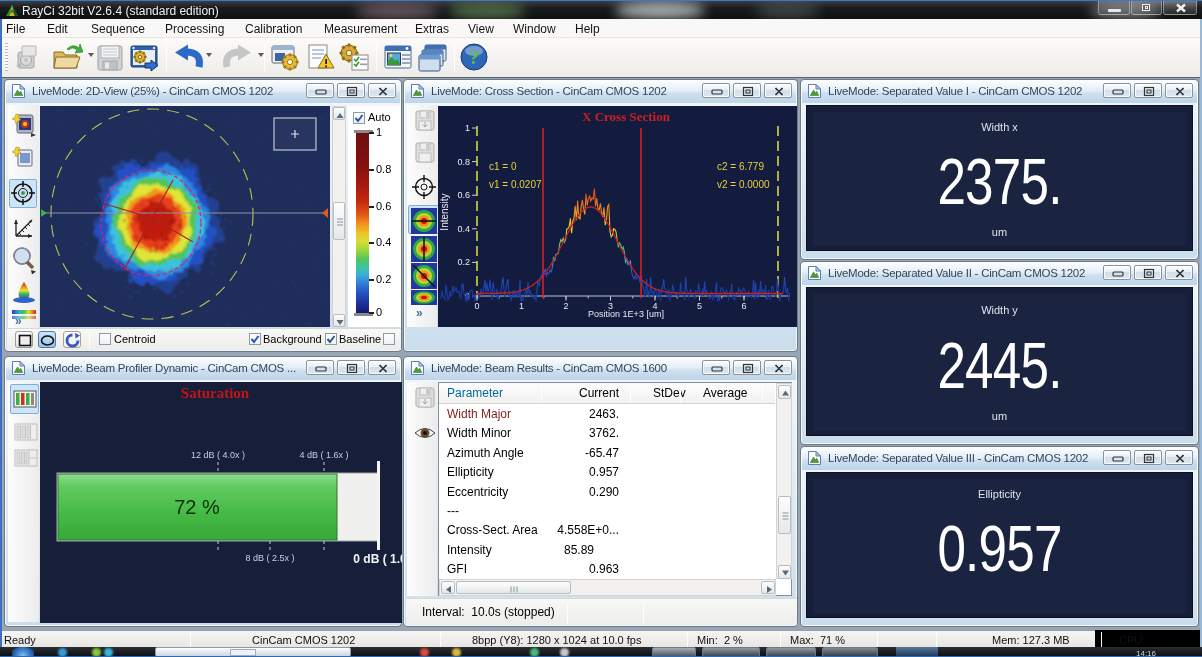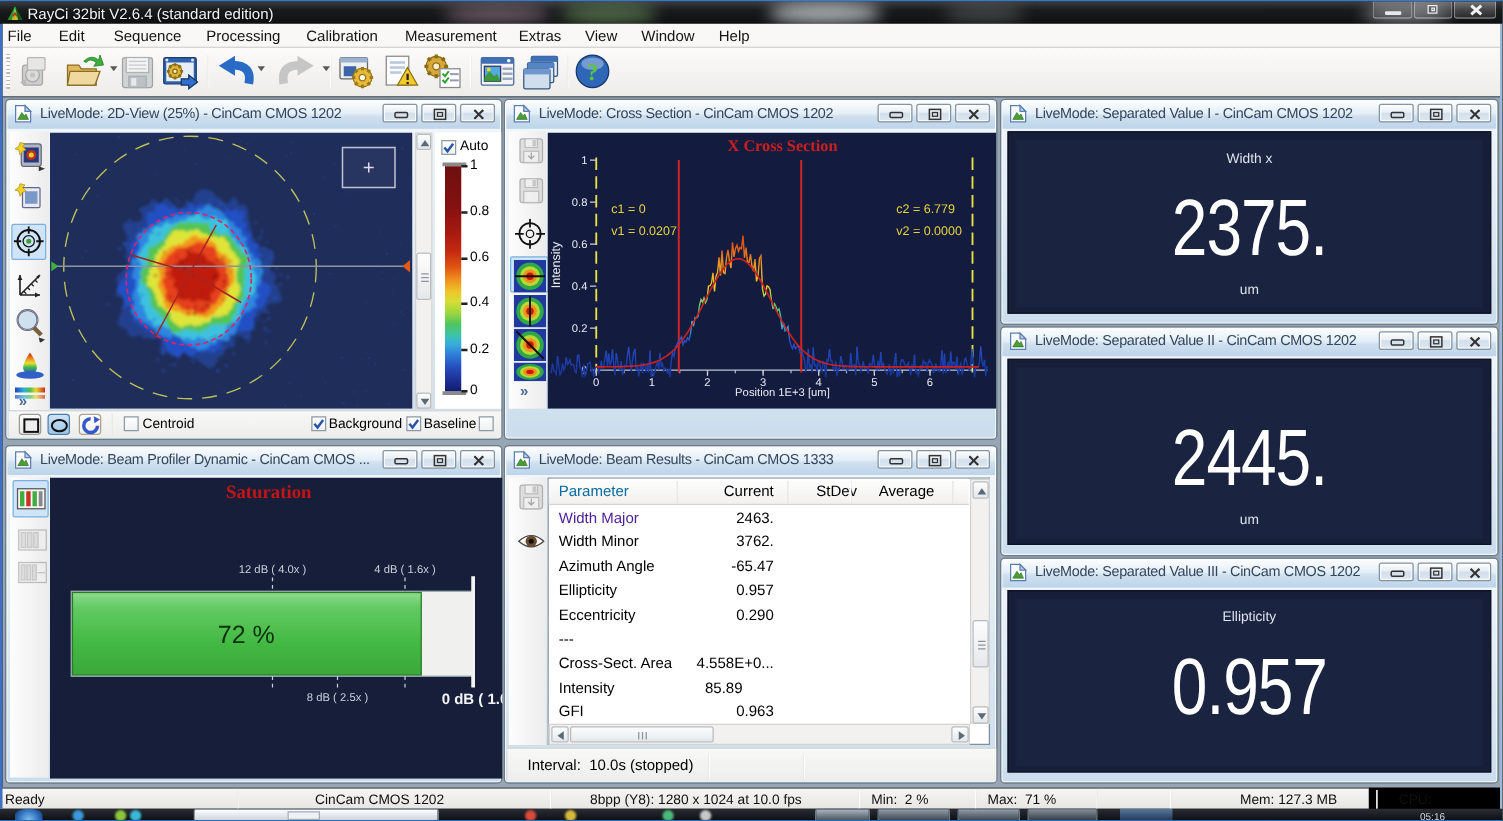--- a/index.html
+++ b/index.html
@@ -845,20 +845,21 @@
         </div>
 <div class="cap">
           <svg width="28" height="15">
             <path d="M10.5 4 l7 7 m0 -7 l-7 7" stroke="#333" stroke-width="1.6"></path>
             <path d="M10.5 4.8 h1.5 m4.2 0 h1.5 M10.5 10.2 h1.5 m4.2 0 h1.5" stroke="#333" stroke-width="1"></path>
           </svg>
         </div>
 </div>
       <div class="navy" style="left:5px;top:25px;width:387px;height:149px">
         <div class="abs" style="left:6px;top:6px;width:373px;height:137px;background:#1a2340"></div>
+        <div class="abs" style="left:0;top:16px;width:100%;text-align:center;font-size:11px;color:#dfe3ec">Width y</div>
         <div class="abs" style="left:0;top:41px;width:100%;text-align:center;font-size:64px;color:#fff;letter-spacing:-1px;transform:scaleX(.8)">2445.</div>
         <div class="abs" style="left:0;top:122px;width:100%;text-align:center;font-size:11px;color:#dfe3ec">um</div>
       </div>
     </div>
     <div class="win" style="left:800px;top:446px;width:399px;height:181px">
       <div class="tbar"></div>
       <svg class="tico" width="15" height="16" viewBox="0 0 15 16">
 <path d="M1.5 1.5 h7.5 l4.5 4.5 v8.5 h-12 z" fill="#fdfdfd" stroke="#5b7fb4"></path>
 <path d="M9 1.5 l4.5 4.5 h-4.5 z" fill="#b8cfe8" stroke="#5b7fb4"></path>
 <path d="M3.2 12.5 l3.3-5.5 l2 2.8 l1.3-1.6 l2 4.3 z" fill="#4a9e3a" stroke="#2a6e1a" stroke-width=".5"></path>
@@ -964,21 +965,21 @@
  <text x="340" y="181" font-size="12" font-weight="bold" fill="#f4f4f6" text-anchor="middle">0 dB ( 1.0</text>
 </svg>
     </div>
     <div class="win" style="left:403px;top:356px;width:395px;height:271px">
       <div class="tbar"></div>
       <svg class="tico" width="15" height="16" viewBox="0 0 15 16">
 <path d="M1.5 1.5 h7.5 l4.5 4.5 v8.5 h-12 z" fill="#fdfdfd" stroke="#5b7fb4"></path>
 <path d="M9 1.5 l4.5 4.5 h-4.5 z" fill="#b8cfe8" stroke="#5b7fb4"></path>
 <path d="M3.2 12.5 l3.3-5.5 l2 2.8 l1.3-1.6 l2 4.3 z" fill="#4a9e3a" stroke="#2a6e1a" stroke-width=".5"></path>
       </svg>
-      <div class="ttxt">LiveMode: Beam Results - CinCam CMOS 1333</div>
+      <div class="ttxt">LiveMode: Beam Results - CinCam CMOS 1600</div>
       <div class="caps">
 <div class="cap">
           <svg width="28" height="15">
             <rect x="9" y="6" width="10" height="4" rx="1" fill="none" stroke="#333" stroke-width="1.2"></rect>
           </svg>
         </div>
 <div class="cap">
           <svg width="28" height="15">
             <rect x="9.5" y="3.5" width="9" height="8" fill="none" stroke="#333" stroke-width="1.2"></rect>
             <rect x="12" y="6" width="4" height="3" fill="none" stroke="#333"></rect>
@@ -1007,21 +1008,21 @@
       <div class="abs" style="left:34px;top:25px;width:354px;height:214px;background:#fff;border:1px solid #828f9a">
  <div class="abs" style="left:0;top:0;width:336px;height:21px;background:linear-gradient(#fdfdfd,#f2f1f0);border-bottom:1px solid #d5d3d1"></div>
  <div class="abs" style="left:8px;top:3px;font-size:12px;color:#0369a1">Parameter</div>
  <div class="abs" style="left:100px;top:3px;width:80px;text-align:right;font-size:12px;color:#000">Current</div>
  <div class="abs" style="left:214px;top:3px;font-size:12px;color:#000">StDev</div>
  <div class="abs" style="left:264px;top:3px;font-size:12px;color:#000">Average</div>
  <div class="ssep2" style="left:102px;top:2px;height:17px"></div>
  <div class="ssep2" style="left:191px;top:2px;height:17px"></div>
  <div class="ssep2" style="left:241px;top:2px;height:17px"></div>
  <div class="ssep2" style="left:323px;top:2px;height:17px"></div>
- <div class="abs" style="left:8px;top:24px;font-size:12px;color:#4c1d95">Width Major</div>
+ <div class="abs" style="left:8px;top:24px;font-size:12px;color:#7f1d1d">Width Major</div>
         <div class="abs" style="left:100px;top:24px;width:80px;text-align:right;font-size:12px;color:#000">2463.</div>
         <div class="abs" style="left:8px;top:43px;font-size:12px;color:#000">Width Minor</div>
         <div class="abs" style="left:100px;top:43px;width:80px;text-align:right;font-size:12px;color:#000">3762.</div>
         <div class="abs" style="left:8px;top:63px;font-size:12px;color:#000">Azimuth Angle</div>
         <div class="abs" style="left:100px;top:63px;width:80px;text-align:right;font-size:12px;color:#000">-65.47</div>
         <div class="abs" style="left:8px;top:82px;font-size:12px;color:#000">Ellipticity</div>
         <div class="abs" style="left:100px;top:82px;width:80px;text-align:right;font-size:12px;color:#000">0.957</div>
         <div class="abs" style="left:8px;top:102px;font-size:12px;color:#000">Eccentricity</div>
         <div class="abs" style="left:100px;top:102px;width:80px;text-align:right;font-size:12px;color:#000">0.290</div>
         <div class="abs" style="left:8px;top:121px;font-size:12px;color:#000">---</div>
@@ -1085,17 +1086,17 @@
  <div class="abs" style="left:230px;top:2px;width:26px;height:7px;background:#eef2f6;border:1px solid #aab"></div>
  <div class="abs" style="left:420px;top:1px;width:9px;height:9px;border-radius:50%;background:#d84a3a;filter:blur(1px)"></div>
  <div class="abs" style="left:452px;top:1px;width:9px;height:9px;border-radius:50%;background:#d8b83a;filter:blur(1px)"></div>
  <div class="abs" style="left:530px;top:1px;width:9px;height:9px;border-radius:50%;background:#4ab87a;filter:blur(1px)"></div>
  <div class="abs" style="left:560px;top:1px;width:9px;height:9px;border-radius:50%;background:#c8c8c8;filter:blur(1px)"></div>
  <div class="abs" style="left:652px;top:0px;width:44px;height:10px;border-radius:2px;background:linear-gradient(rgba(200,210,220,.8),rgba(90,105,120,.8));border:1px solid #6a7a8a"></div>
  <div class="abs" style="left:702px;top:0px;width:58px;height:10px;border-radius:2px;background:linear-gradient(rgba(190,200,210,.7),rgba(80,95,110,.7));border:1px solid #6a7a8a"></div>
  <div class="abs" style="left:766px;top:0px;width:50px;height:10px;border-radius:2px;background:linear-gradient(rgba(190,200,210,.7),rgba(80,95,110,.7));border:1px solid #6a7a8a"></div>
  <div class="abs" style="left:822px;top:0px;width:56px;height:10px;border-radius:2px;background:linear-gradient(rgba(190,200,210,.6),rgba(80,95,110,.6));border:1px solid #6a7a8a"></div>
  <div class="abs" style="left:896px;top:0px;width:42px;height:10px;background:linear-gradient(rgba(120,170,220,.6),rgba(40,80,130,.6))"></div>
- <div class="abs" style="left:1136px;top:2px;font-size:8px;color:#cdd5dd">05:16</div>
+ <div class="abs" style="left:1136px;top:2px;font-size:8px;color:#cdd5dd">14:16</div>
  <div class="abs" style="left:0;top:9px;width:1202px;height:1px;background:#2e6ab0"></div>
 </div>
 <div class="abs" style="left:0;top:19px;width:2px;height:628px;background:#3f6fc0"></div>
 <div class="abs" style="left:1200px;top:19px;width:2px;height:628px;background:#9ab8d8"></div>
 </div>
 </body></html>

